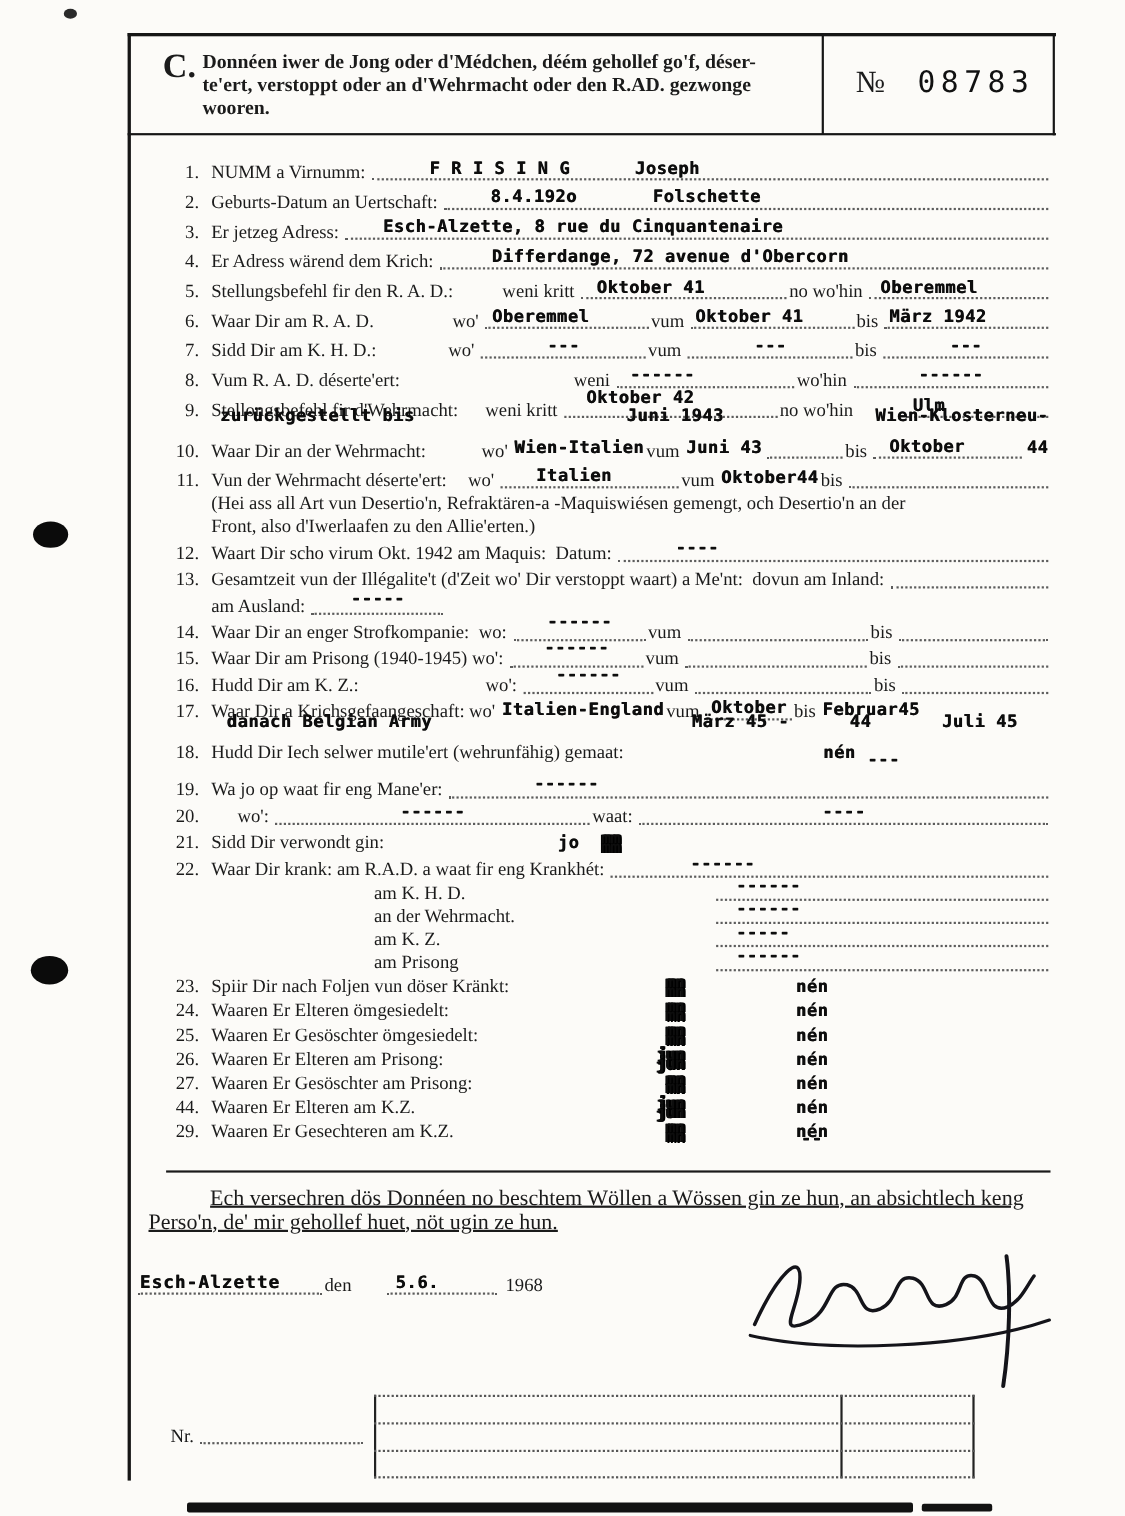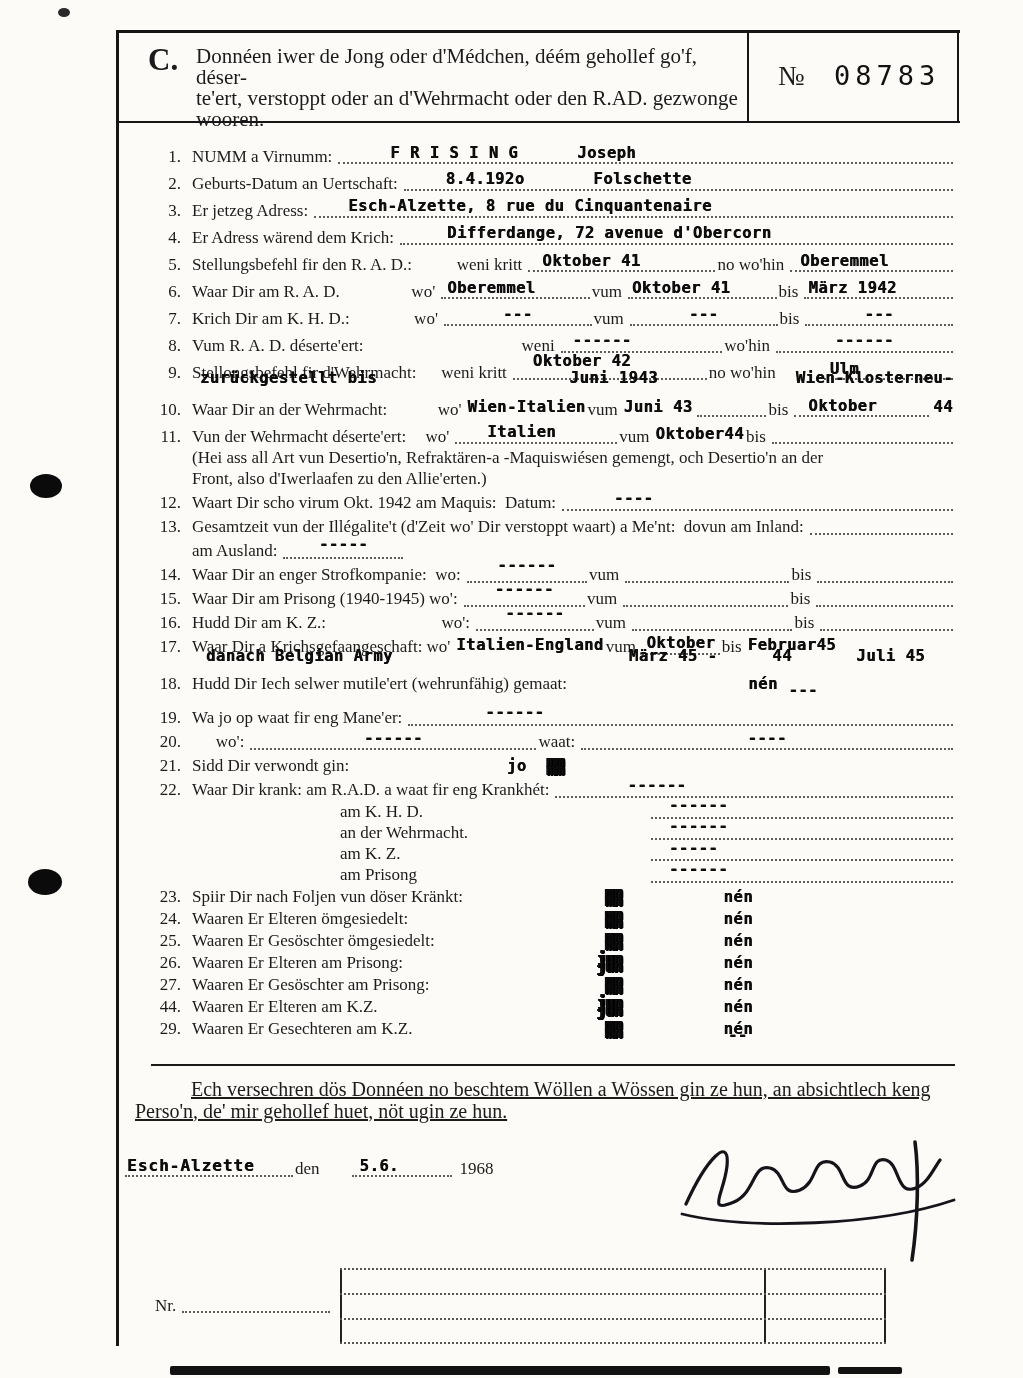--- a/index.html
+++ b/index.html
@@ -4,22 +4,22 @@
 <style>
   html,body{margin:0;padding:0;width:1023px;height:1378px;overflow:hidden;
     background:#fdfdfb;font-family:"Liberation Serif",serif;color:#1b1b1b;}
   .sheet{position:absolute;inset:0;background:#fcfbf8;}
   .line{position:absolute;background:#161616;}
   .punch{position:absolute;background:#0b0b0b;border-radius:50%;}
   .speck{position:absolute;background:#2a2a2a;border-radius:50%;}
   .bar{position:absolute;background:#121212;border-radius:2px;}
 
   .hdr-c{position:absolute;left:148px;top:42px;font-size:31px;font-weight:bold;}
-  .hdr-desc{position:absolute;left:196px;top:46px;width:552px;font-size:21px;
-    font-weight:normal;line-height:21px;}
+  .hdr-desc{position:absolute;left:184px;top:46px;width:552px;font-size:18px;
+    font-weight:bold;line-height:21px;}
   .hdr-no{position:absolute;left:778px;top:60px;font-size:28px;}
   .hdr-noval{position:absolute;left:834px;top:60px;font-size:27px;
     font-family:"DejaVu Sans Mono",monospace;letter-spacing:5px;color:#111;}
 
   .content{position:absolute;left:135px;top:140px;width:820px;}
   .row{display:flex;align-items:flex-end;min-height:27px;position:relative;}
   .row.mid{min-height:24px;}
   .row.note{min-height:21px;}
   .row.sub{min-height:21px;}
   .row.yn{min-height:22px;}
@@ -133,21 +133,21 @@
           <span class="dots" style="flex-grow: 1.1;">
             <span class="typ" style="left: 2px; bottom: -2px;">Oktober 41</span>
           </span>
           <span class="lbl">bis</span>
           <span class="dots" style="flex-grow: 1.1;">
             <span class="typ" style="left: 2px; bottom: -2px;">März 1942</span>
           </span>
         </div>
         <div class="row">
           <span class="num">7.</span>
-          <span class="lbl">Krich Dir am K. H. D.:</span>
+          <span class="lbl">Sidd Dir am K. H. D.:</span>
           <span class="sp" style="flex-grow: 0.45;"></span>
           <span class="lbl">wo'</span>
           <span class="dots" style="flex-grow: 1.1;">
             <span class="typ" style="left: 50%; transform: translateX(-50%); bottom: -1px;">---</span>
           </span>
           <span class="lbl">vum</span>
           <span class="dots" style="flex-grow: 1.1;">
             <span class="typ" style="left: 50%; transform: translateX(-50%); bottom: -1px;">---</span>
           </span>
           <span class="lbl">bis</span>

